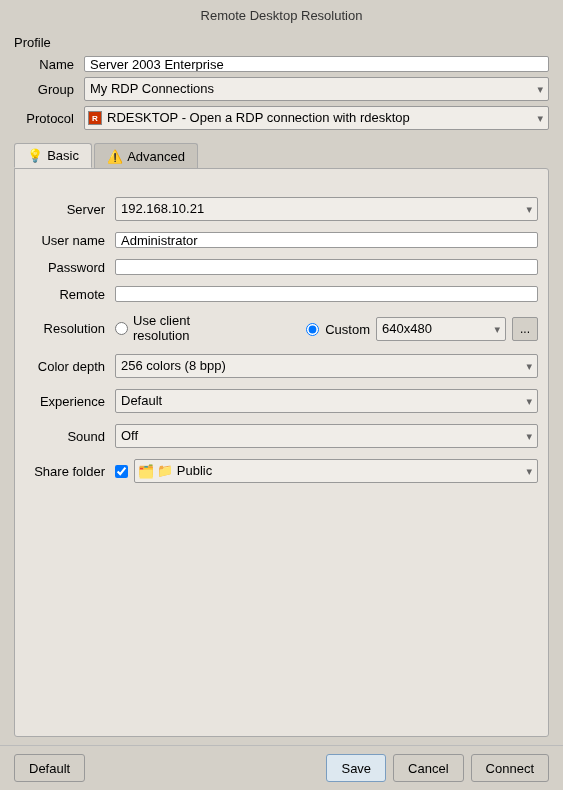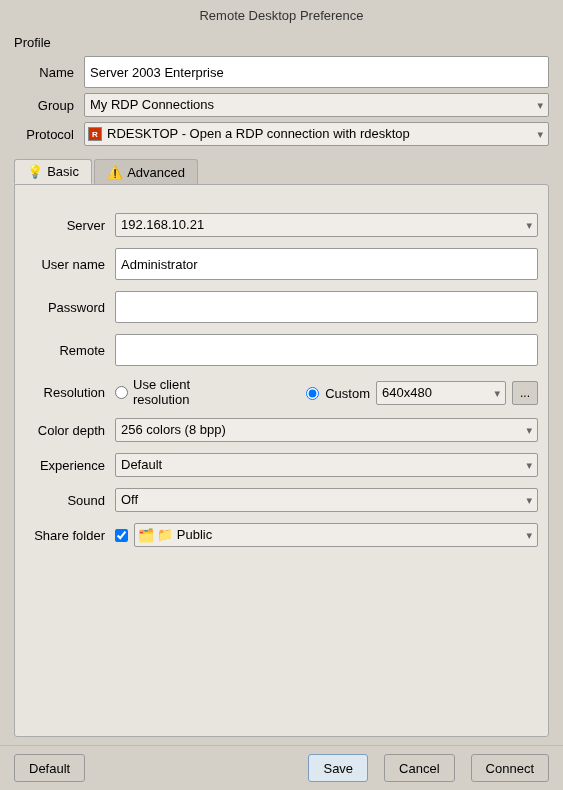--- a/index.html
+++ b/index.html
@@ -51,21 +51,21 @@
     .form-label {
       width: 70px;
       text-align: right;
       padding-right: 10px;
       color: #000;
       font-size: 13px;
       flex-shrink: 0;
     }
     .form-input {
       flex: 1;
-      height: 32px;
+      height: 16px;
       border: 1px solid #999;
       background: #fff;
       padding: 2px 5px;
       font-size: 13px;
       outline: none;
       border-radius: 2px;
     }
     .select-wrapper {
       flex: 1;
       position: relative;
@@ -176,40 +176,40 @@
       height: 28px;
       padding: 3px 14px;
       border: 1px solid #999;
       background: #d4d0c8;
       cursor: pointer;
       font-size: 13px;
       border-radius: 3px;
     }
     .btn-right-group {
       display: flex;
-      gap: 16px;
+      gap: 7px;
     }
     .btn-save {
       border: 1px solid #7a9dc0;
       background: #dde8f0;
     }
     input[type="radio"] {
       margin: 0;
     }
     input[type="checkbox"] {
       margin: 0;
     }
     .spacer { height: 8px; }
   </style>
 </head>
 <body>
 
 <div class="dialog">
   <div class="title-bar">
-    <span>Remote Desktop Preference</span>
+    <span>Remote Desktop Resolution</span>
   </div>
 
   <div class="content">
 
     <div class="profile-section">
       <div class="section-title">Profile</div>
 
       <div class="form-row">
         <span class="form-label">Name</span>
         <input class="form-input" type="text" value="Server 2003 Enterprise" style="">

